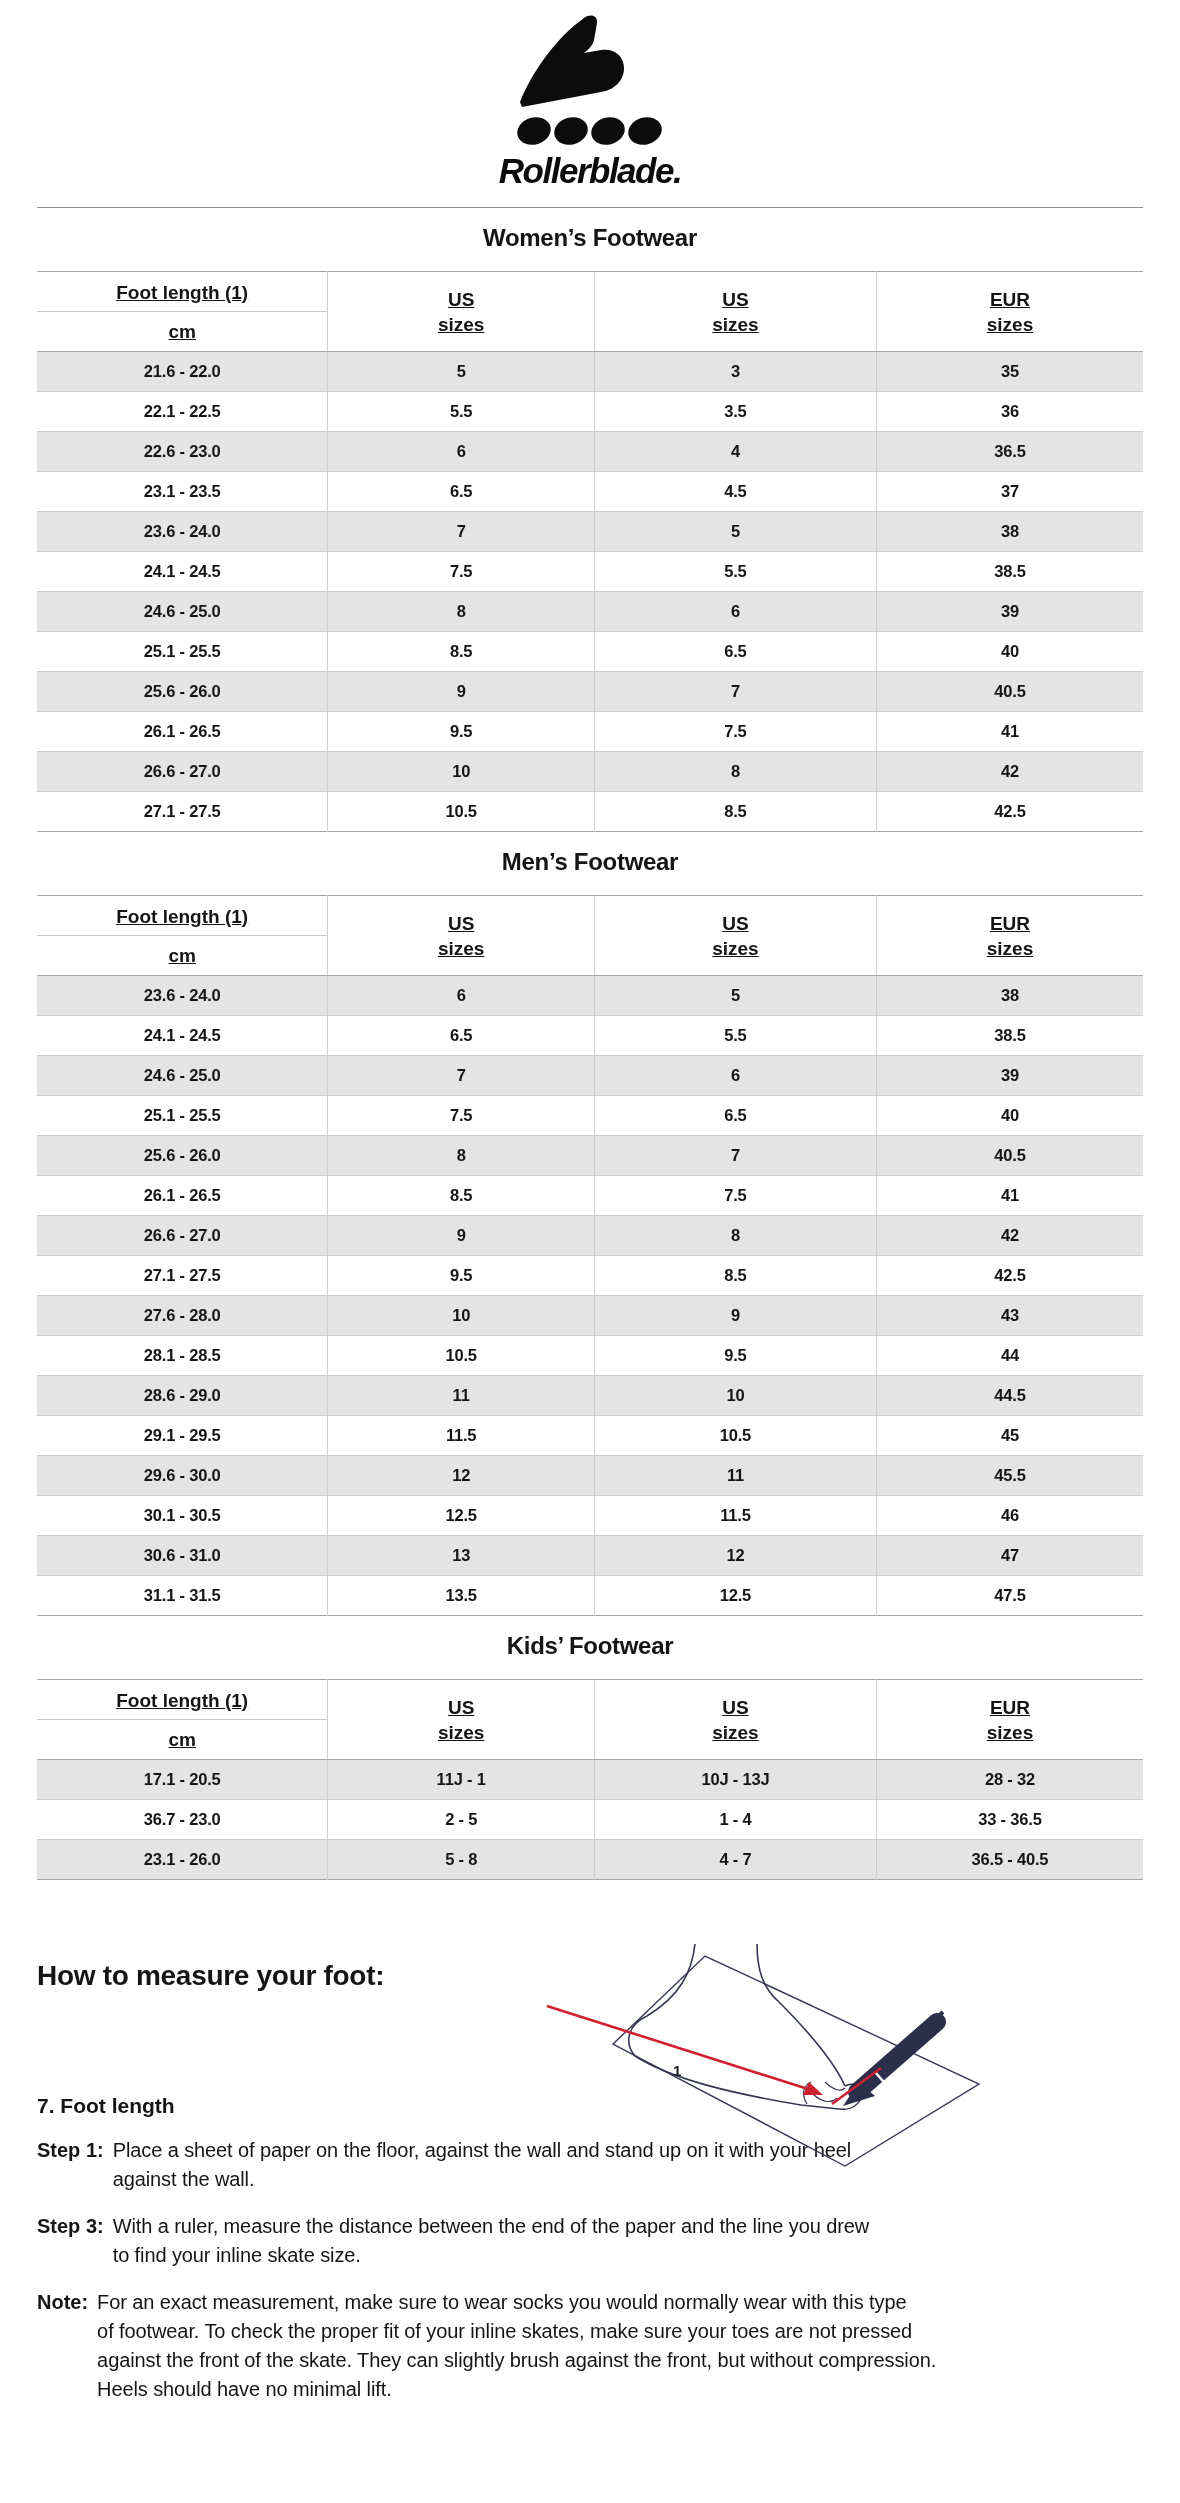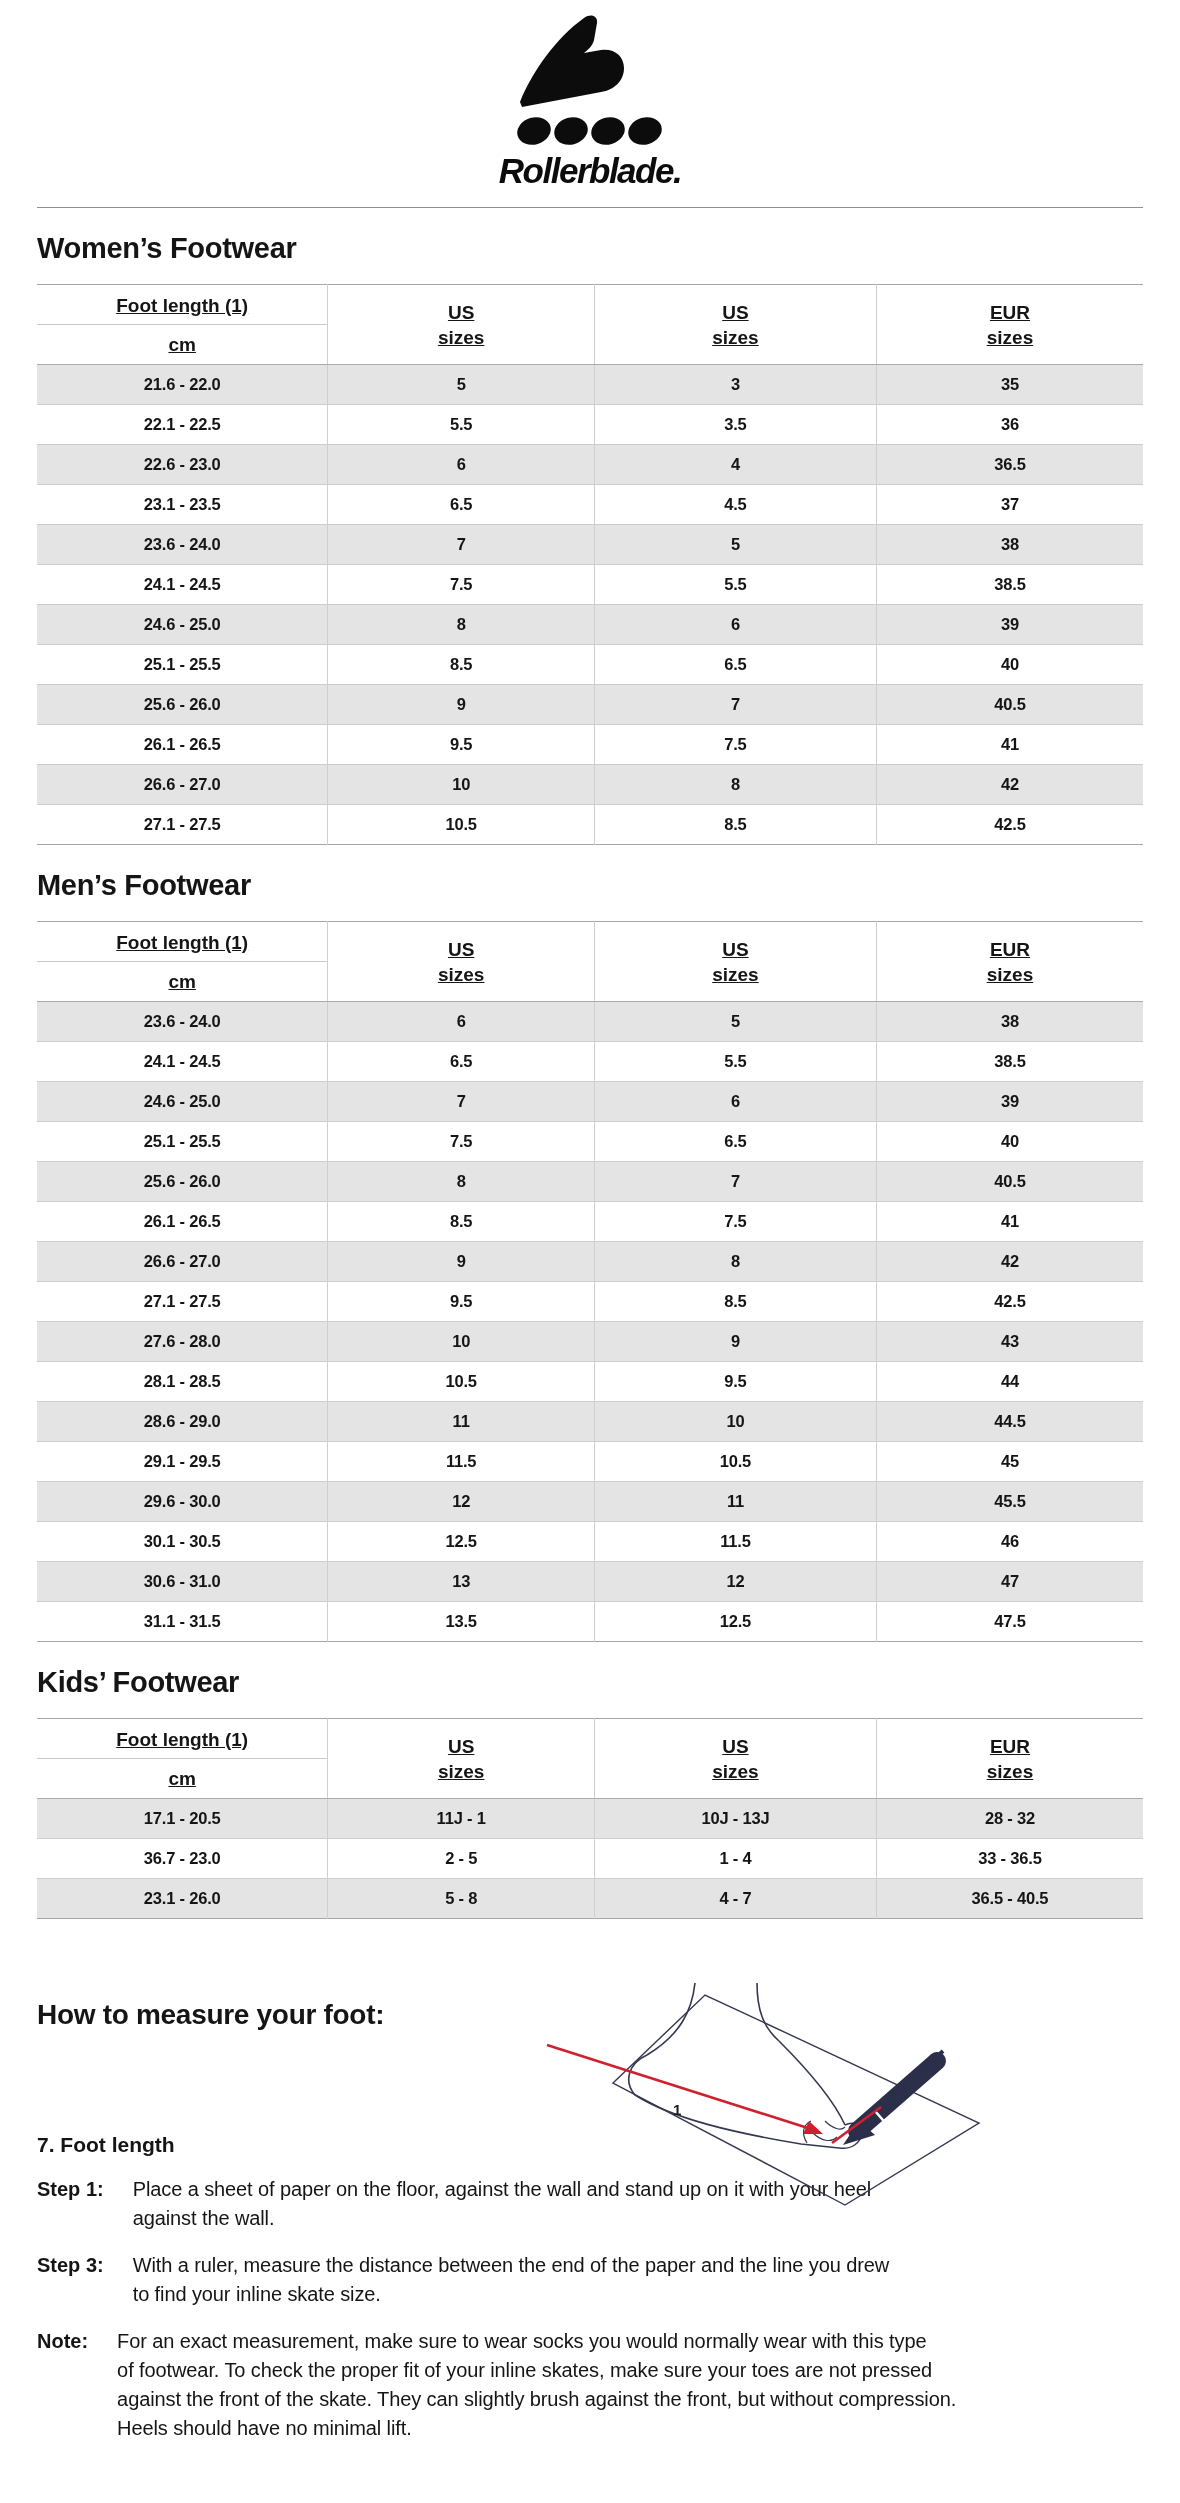--- a/index.html
+++ b/index.html
@@ -17,22 +17,22 @@
   .logo-wrap svg { display:block; margin:0 auto; }
   .wordmark {
     font-weight:bold; font-style:italic;
     font-size:35px; letter-spacing:-1.5px;
     color:#0c0c0c; margin-top:1px;
   }
   .top-divider { border:none; border-top:1px solid #8f8f8f; margin-top:16px; }
 
   
   .section-title {
-    font-size:29px; font-weight:bold; letter-spacing:-0.3px;
-    margin-top:24px; margin-bottom:19px;
+    font-size:24px; font-weight:bold; letter-spacing:-0.3px;
+    margin-top:16px; margin-bottom:19px;text-align:center;
   }
 
   table.size-table {
     width:100%; border-collapse:collapse; table-layout:fixed;
     border-top:1px solid #a6a6a6; border-bottom:1px solid #a6a6a6;
   }
   table.size-table th, table.size-table td {
     border-left:1px solid #cfcfcf;
     text-align:center; vertical-align:middle;
   }
@@ -52,21 +52,21 @@
   table.size-table tbody tr:nth-child(odd) { background:#e4e4e5; }
 
   
   .howto { position:relative; margin-top:80px; }
   .howto-title { font-size:28px; font-weight:bold; letter-spacing:-0.3px; }
   .figure {
     position:absolute; left:508px; top:-16px;
     width:460px; height:225px; pointer-events:none;
   }
   .sub-heading { font-size:21px; font-weight:bold; margin-top:102px; }
-  .step { display:flex; margin-top:18px; font-size:20px; line-height:29px;gap:20px; }
+  .step { display:flex; margin-top:18px; font-size:20px; line-height:29px; }
   .step-label { font-weight:bold; white-space:nowrap; margin-right:9px; }
   .step-text { white-space:pre-line; letter-spacing:-0.1px; }
 </style>
 </head>
 <body>
 
 <div class="page">
 
   <div class="logo-wrap">
     <svg width="152" height="136" viewBox="0 0 152 136" aria-hidden="true">

